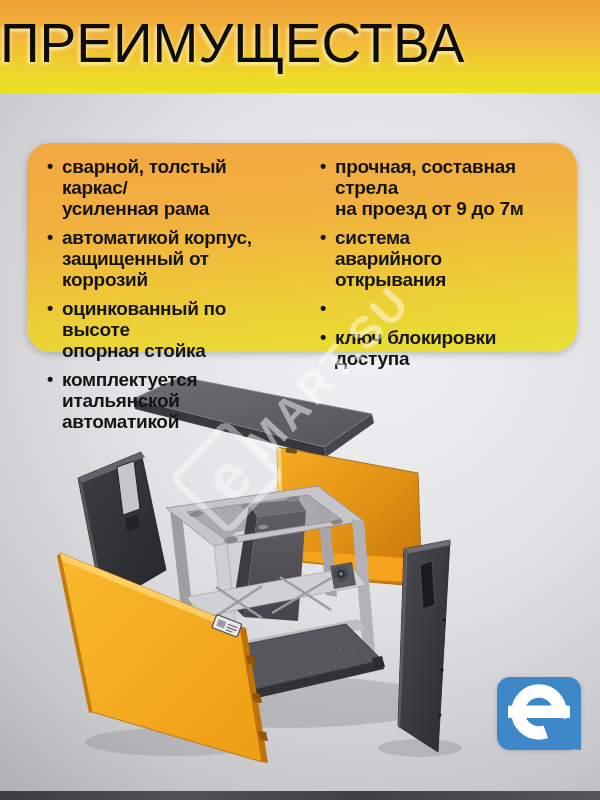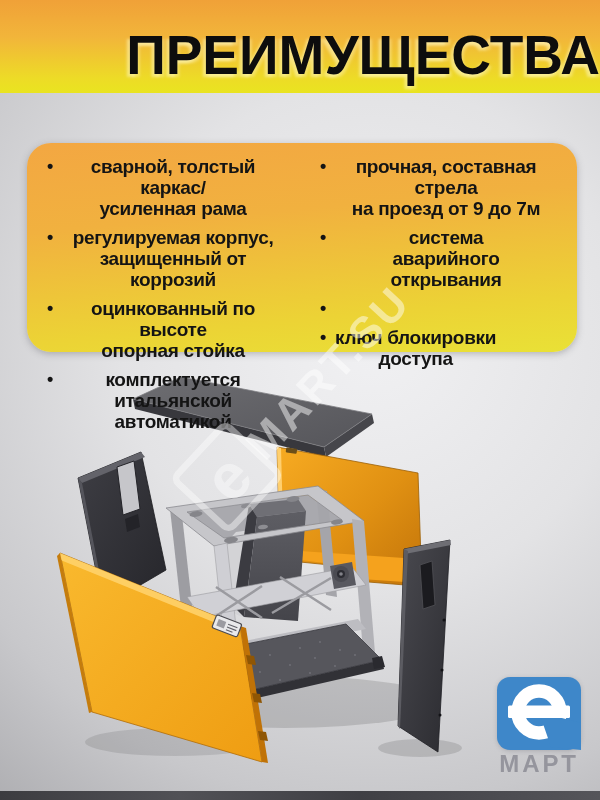--- a/index.html
+++ b/index.html
@@ -10,45 +10,45 @@
     font-family:"Liberation Sans",sans-serif;
     background:radial-gradient(ellipse 120% 90% at 62% 42%, #f1f1f3 0%, #e3e3e5 35%, #c8c8cb 65%, #96969a 100%);
   }
   
   .band{
     position:absolute;left:0;top:0;width:600px;height:93px;
     background:linear-gradient(180deg,#f0a138 0%,#f2b53a 40%,#eddc26 85%,#e9e420 100%);
     z-index:2;
   }
   .band h1{
-    margin:0;padding-top:25px;
-    text-align:right;
+    margin:0;padding-top:13px;
+    text-align:left;
     font-size:55px;line-height:60px;
-    font-weight:bold;color:#0d0d0d;letter-spacing:0px;
+    font-weight:normal;color:#0d0d0d;letter-spacing:0px;
     text-shadow:-3px 3px 3px rgba(255,247,190,.55), 2px 3px 3px rgba(255,247,190,.4);
   }
   
   .card{
     position:absolute;left:27px;top:143px;width:550px;height:209px;
     box-sizing:border-box;
     border-radius:24px;
     background:linear-gradient(175deg,#f3a742 0%,#f1b13f 35%,#ecd335 78%,#e9e136 100%);
     box-shadow:0 2px 7px rgba(80,80,85,.35);
     padding:13px 20px 0 20px;
     display:grid;grid-template-columns:1fr 1fr;column-gap:36px;
     z-index:3;
   }
   .card ul{list-style:none;margin:0;padding:0;}
   .card li{
     display:flex;gap:9px;margin-bottom:8px;
     font-size:19px;line-height:21px;font-weight:bold;
     color:#141414;letter-spacing:-0.3px;
   }
   .card li .dot{flex:0 0 auto;font-size:18px;}
-  .card li .txt{white-space:pre-line;text-align:center;}
+  .card li .txt{white-space:pre-line;}
   
   .diagram{position:absolute;left:0;top:0;z-index:1;}
   
   .wm-sq{position:absolute;left:168px;top:418px;z-index:4;opacity:.42;}
   .wm-text{
     position:absolute;left:254px;top:426px;height:52px;z-index:4;
     display:flex;align-items:center;
     transform:rotate(-47deg);transform-origin:0 50%;
     font-size:44px;font-weight:bold;letter-spacing:3px;
     color:rgba(255,255,255,.48);white-space:nowrap;
@@ -81,21 +81,21 @@
 
   <div class="card">
     <ul>
       <li>
         <span class="dot">•</span>
         <span class="txt">сварной, толстый каркас/
 усиленная рама</span>
       </li>
       <li>
         <span class="dot">•</span>
-        <span class="txt">регулируемая корпус,
+        <span class="txt">автоматикой корпус,
 защищенный от коррозий</span>
       </li>
       <li>
         <span class="dot">•</span>
         <span class="txt">оцинкованный по высоте
 опорная стойка</span>
       </li>
       <li>
         <span class="dot">•</span>
         <span class="txt">комплектуется
@@ -268,17 +268,16 @@
   </svg>
   <div class="wm-text">MART.SU</div>
 
   <div class="logo">
     <svg width="84" height="73" viewBox="0 0 84 73">
       <circle cx="42" cy="35" r="21" fill="none" stroke="#ffffff" stroke-width="13.5"></circle>
       <polygon points="42,35 84,46 84,73 54,70" fill="#3e87c9"></polygon>
       <rect x="11" y="28.5" width="62" height="12.5" rx="1.5" fill="#ffffff"></rect>
     </svg>
   </div>
-  <div class="logo-name">МАРТ</div>
 
   <div class="bottom-strip"></div>
 
 </div>
 
 </body></html>

